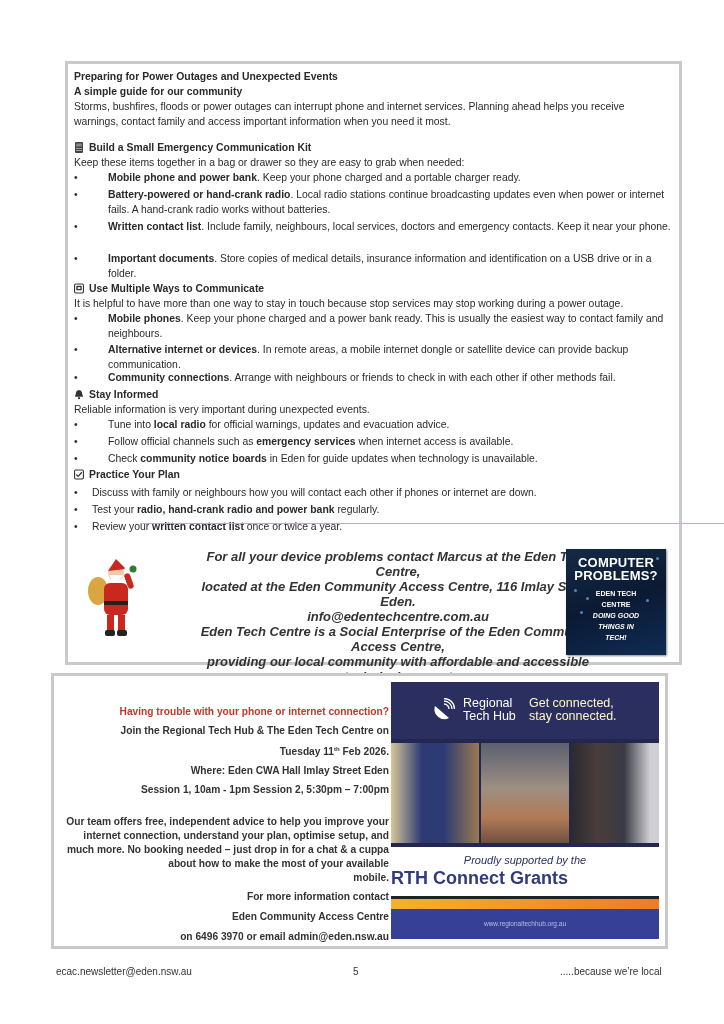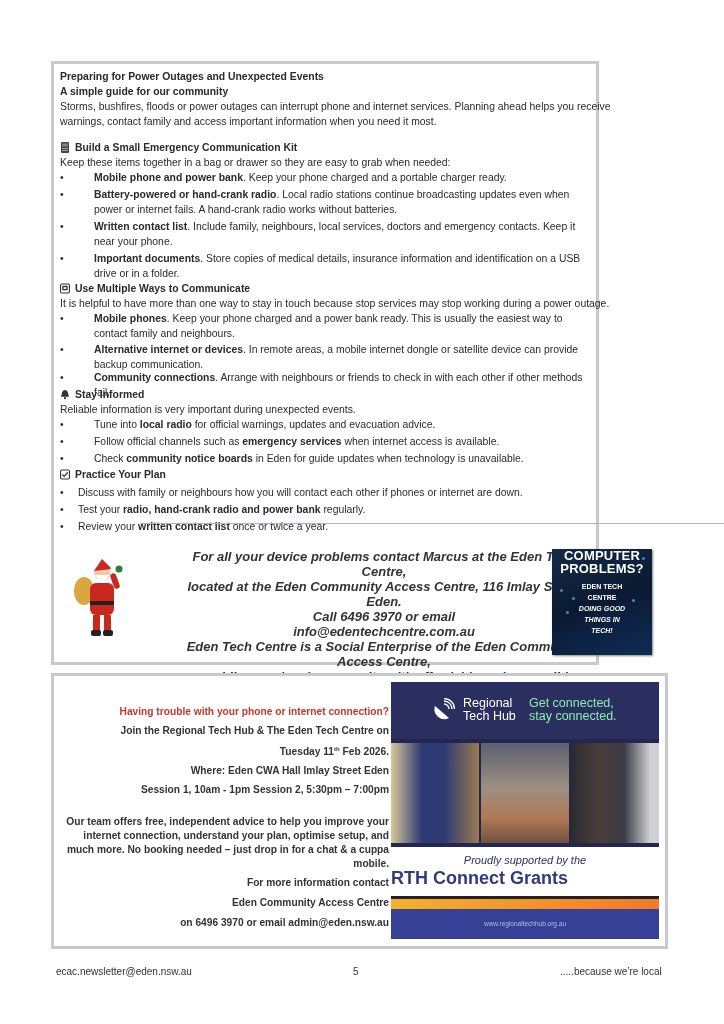--- a/index.html
+++ b/index.html
@@ -1,43 +1,43 @@
 <!DOCTYPE html>
 <html><head>
 <meta charset="utf-8">
 <style>
   html, body { margin:0; padding:0; background:#ffffff; }
   body { width:724px; height:1024px; position:relative; overflow:hidden;
          font-family:"Liberation Sans", sans-serif; color:#2a2a2a; }
   .frame { position:absolute; border:3px solid #c9c9cc; background:#fff; box-sizing:border-box; }
-  #frame1 { left:51px; top:61px; width:548px; height:604px; }
+  #frame1 { left:65px; top:61px; width:617px; height:604px; }
   #frame2 { left:51px; top:673px; width:617px; height:276px; }
   .t { position:absolute; left:6px; right:6px; font-size:10.4px; line-height:15px; white-space:nowrap; }
   .b { font-weight:bold; }
   .sec-title { font-weight:bold; display:flex; align-items:center; gap:5px; }
   .ico { display:inline-block; width:10px; height:11px; }
   .bul { position:absolute; left:6px; right:6px; font-size:10.4px; line-height:15px; }
   .bul .dot { position:absolute; left:0; top:0; }
   .bul .txt { position:absolute; left:34px; right:0; white-space:normal; }
   .bul.close .txt { left:18px; }
   .purple-line { position:absolute; left:140px; width:584px; top:523px; height:1px; background:#c9a8c9; }
   .promo { position:absolute; left:130px; width:400px; top:485px; text-align:center; font-style:italic; font-weight:bold; font-size:13px; line-height:15px; color:#333; }
   .santa { position:absolute; left:18px; top:493px; width:58px; height:82px; }
   .cp { position:absolute; left:498px; top:485px; width:100px; height:106px; background:linear-gradient(160deg,#142a45 0%,#0b1a33 50%,#0f2c55 100%); box-shadow:1px 1px 2px #888; text-align:center; color:#fff; overflow:hidden; }
-  .cp .h { font-weight:bold; font-size:13px; line-height:13px; letter-spacing:0.2px; }
+  .cp .h { font-weight:bold; font-size:13px; line-height:13px; margin-top:7px; letter-spacing:0.2px; }
   .cp .s { font-weight:bold; font-size:7px; line-height:11px; margin-top:6px; }
   .cp .i { font-style:italic; }
   .cp .spark { position:absolute; width:3px; height:3px; border-radius:50%; background:#5aa0e6; opacity:.8; }
   .event { position:absolute; left:0; width:335px; text-align:right; font-weight:bold; font-size:10.2px; color:#333; }
   .event .red { color:#c0392b; }
   .rth { position:absolute; left:337px; top:6px; width:268px; height:199px; background:#fff;text-decoration:underline; }
   .rth .top { position:absolute; left:0; top:0; width:268px; height:57px; background:#2b2f5f; color:#fff; }
   .rth .logo { position:absolute; left:42px; top:16px; width:22px; height:22px; }
   .rth .name { position:absolute; left:72px; top:15px; font-size:12.5px; line-height:13px; }
-  .rth .tag { position:absolute; left:138px; top:15px; font-size:12.5px; line-height:13px; color:#86efac; }
+  .rth .tag { position:absolute; left:138px; top:15px; font-size:12.5px; line-height:13px; color:#fef9c3; }
   .rth .photos { position:absolute; left:0; top:57px; width:268px; height:108px; background:#23274f; display:flex; gap:2px; padding:4px 0; box-sizing:border-box; }
   .ph { flex:1; height:100%; }
   .ph1 { background:linear-gradient(90deg,#d8c79a 0%,#2d3a74 35%,#2d3a74 60%,#9a7a50 100%); }
   .ph2 { background:linear-gradient(180deg,#5b6070 0%,#9d8f82 45%,#b07a55 75%,#705040 100%); }
   .ph3 { background:linear-gradient(90deg,#2a2a30 0%,#4a3d3a 30%,#3a3a45 60%,#cfcfd4 90%); }
   .rth .sup { position:absolute; left:0; top:172px; width:268px; text-align:center; font-style:italic; font-size:11px; color:#2b2f5f; }
   .rth .grant { position:absolute; left:0; top:186px; width:268px; text-align:left; font-weight:bold; font-size:18px; color:#2f3a80; }
   .rth .stripe1 { position:absolute; left:0; top:214px; width:268px; height:3px; background:#222; }
   .rth .stripe2 { position:absolute; left:0; top:217px; width:268px; height:10px; background:linear-gradient(90deg,#f4b12c,#f07a2a); }
   .rth .foot { position:absolute; left:0; top:227px; width:268px; height:30px; background:#354096; color:#b9bde0; font-size:6.5px; text-align:center; line-height:30px; }
@@ -160,21 +160,20 @@
     <circle cx="47" cy="12" r="3.5" fill="#2e7d32"></circle>
     <rect x="21" y="58" width="7" height="16" fill="#c8281e"></rect>
     <rect x="32" y="58" width="7" height="16" fill="#c8281e"></rect>
     <rect x="19" y="73" width="10" height="6" rx="2" fill="#222"></rect>
     <rect x="31" y="73" width="10" height="6" rx="2" fill="#222"></rect>
   </svg>
 
   <div class="promo">
     <div>For all your device problems contact Marcus at the Eden Tech Centre,</div>
     <div>located at the Eden Community Access Centre, 116 Imlay Street Eden.</div>
-    <div>Call 6496 3970 or email</div>
     <div>info@edentechcentre.com.au</div>
     <div>Eden Tech Centre is  a Social Enterprise of the Eden Community Access Centre,</div>
     <div>providing our local community with affordable and accessible technical support</div>
   </div>
 
   <div class="cp">
     <span class="spark" style="left:8px;top:40px"></span>
     <span class="spark" style="left:20px;top:48px"></span>
     <span class="spark" style="left:14px;top:62px"></span>
     <span class="spark" style="left:90px;top:8px"></span>
@@ -197,20 +196,21 @@
   <div class="event" style="top:26px">
     <div class="red" style="line-height:19px">Having trouble with your phone or internet connection?</div>
     <div style="line-height:19px">Join the Regional Tech Hub &amp; The Eden Tech Centre on</div>
     <div style="line-height:19px"><span>Tuesday 11</span><sup style="font-size:6px">th</sup><span> Feb 2026.</span></div>
     <div style="line-height:19px">Where: Eden CWA Hall Imlay Street Eden</div>
     <div style="line-height:19px">Session 1, 10am -  1pm Session 2, 5:30pm – 7:00pm</div>
     <div style="line-height:14px;margin-top:16px">
       <div>Our team offers free, independent advice to help you improve your</div>
       <div>internet connection, understand your plan, optimise setup, and</div>
       <div>much more. No booking needed – just drop in for a chat &amp; a cuppa</div>
+      <div>about how to make the most of your available</div>
       <div>mobile.</div>
     </div>
     <div style="line-height:20px;margin-top:2px">
       <div>For more information contact</div>
       <div>Eden Community Access Centre</div>
       <div>on 6496 3970 or email admin@eden.nsw.au</div>
     </div>
   </div>
 
   <div class="rth">

